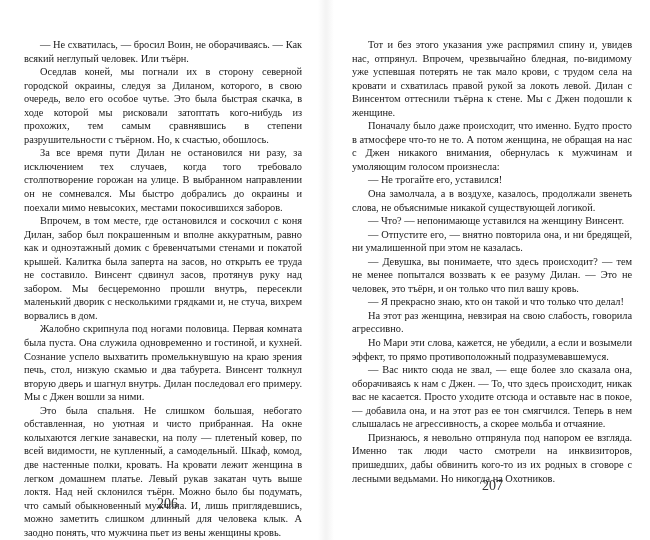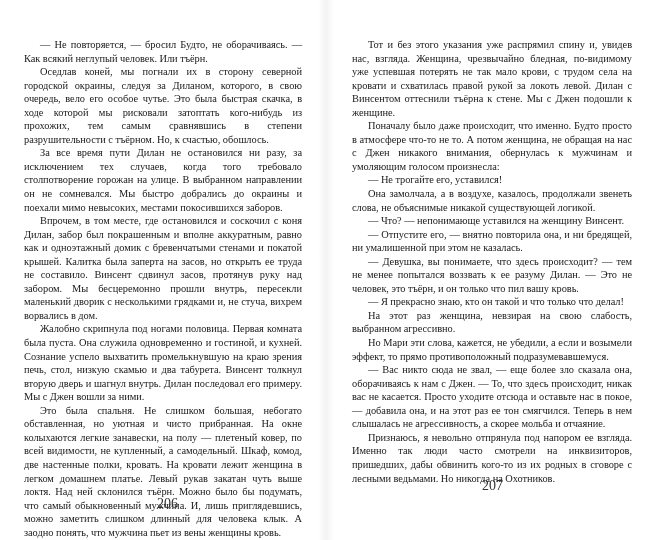--- a/index.html
+++ b/index.html
@@ -15,37 +15,37 @@
     .pagenum { position: absolute; font-size: 14px; color: #333; }
     .pn-left { left: 157px; top: 496px; }
     .pn-right { left: 482px; top: 478px; }
   </style>
 </head>
 <body>
 
 <div class="gutter"></div>
 
 <div class="page page-left">
-  <p>— Не повторяется, — бросил Будто, не оборачиваясь. — Как всякий неглупый человек. Или тъёрн.</p>
+  <p>— Не схватилась, — бросил Воин, не оборачиваясь. — Как всякий неглупый человек. Или тъёрн.</p>
   <p>Оседлав коней, мы погнали их в сторону северной городской окраины, следуя за Диланом, которого, в свою очередь, вело его особое чутье. Это была быстрая скачка, в ходе которой мы рисковали затоптать кого-нибудь из прохожих, тем самым сравнявшись в степени разрушительности с тъёрном. Но, к счастью, обошлось.</p>
   <p>За все время пути Дилан не остановился ни разу, за исключением тех случаев, когда того требовало столпотворение горожан на улице. В выбранном направлении он не сомневался. Мы быстро добрались до окраины и поехали мимо невысоких, местами покосившихся заборов.</p>
   <p>Впрочем, в том месте, где остановился и соскочил с коня Дилан, забор был покрашенным и вполне аккуратным, равно как и одноэтажный домик с бревенчатыми стенами и покатой крышей. Калитка была заперта на засов, но открыть ее труда не составило. Винсент сдвинул засов, протянув руку над забором. Мы бесцеремонно прошли внутрь, пересекли маленький дворик с несколькими грядками и, не стуча, вихрем ворвались в дом.</p>
   <p>Жалобно скрипнула под ногами половица. Первая комната была пуста. Она служила одновременно и гостиной, и кухней. Сознание успело выхватить промелькнувшую на краю зрения печь, стол, низкую скамью и два табурета. Винсент толкнул вторую дверь и шагнул внутрь. Дилан последовал его примеру. Мы с Джен вошли за ними.</p>
   <p>Это была спальня. Не слишком большая, небогато обставленная, но уютная и чисто прибранная. На окне колыхаются легкие занавески, на полу — плетеный ковер, по всей видимости, не купленный, а самодельный. Шкаф, комод, две настенные полки, кровать. На кровати лежит женщина в легком домашнем платье. Левый рукав закатан чуть выше локтя. Над ней склонился тъёрн. Можно было бы подумать, что самый обыкновенный мужчина. И, лишь приглядевшись, можно заметить слишком длинный для человека клык. А заодно понять, что мужчина пьет из вены женщины кровь.</p>
   <p>Винсент с Диланом устремились вперед. Женщина пошевелилась, затем подняла голову. Стало быть, еще жива. Мы все-таки успели.</p>
 </div>
 <div class="pagenum pn-left">206</div>
 
 <div class="page page-right">
-  <p>Тот и без этого указания уже распрямил спину и, увидев нас, взгляда. Женщина, чрезвычайно бледная, по-видимому уже успевшая потерять не так мало крови, с трудом села на кровати и схватилась правой рукой за локоть левой. Дилан с Винсентом оттеснили тъёрна к стене. Мы с Джен подошли к женщине.</p>
+  <p>Тот и без этого указания уже распрямил спину и, увидев нас, отпрянул. Впрочем, чрезвычайно бледная, по-видимому уже успевшая потерять не так мало крови, с трудом села на кровати и схватилась правой рукой за локоть левой. Дилан с Винсентом оттеснили тъёрна к стене. Мы с Джен подошли к женщине.</p>
   <p>Поначалу было даже происходит, что именно. Будто просто в атмосфере что-то не то. А потом женщина, не обращая на нас с Джен никакого внимания, обернулась к мужчинам и умоляющим голосом произнесла:</p>
   <p>— Не трогайте его, уставился!</p>
   <p>Она замолчала, а в воздухе, казалось, продолжали звенеть слова, не объяснимые никакой существующей логикой.</p>
   <p>— Что? — непонимающе уставился на женщину Винсент.</p>
   <p>— Отпустите его, — внятно повторила она, и ни бредящей, ни умалишенной при этом не казалась.</p>
   <p>— Девушка, вы понимаете, что здесь происходит? — тем не менее попытался воззвать к ее разуму Дилан. — Это не человек, это тъёрн, и он только что пил вашу кровь.</p>
   <p>— Я прекрасно знаю, кто он такой и что только что делал!</p>
-  <p>На этот раз женщина, невзирая на свою слабость, выбранном агрессивно.</p>
+  <p>На этот раз женщина, невзирая на свою слабость, говорила агрессивно.</p>
   <p>Но Мари эти слова, кажется, не убедили, а если и возымели эффект, то прямо противоположный подразумевавшемуся.</p>
   <p>— Вас никто сюда не звал, — еще более зло сказала она, оборачиваясь к нам с Джен. — То, что здесь происходит, никак вас не касается. Просто уходите отсюда и оставьте нас в покое, — добавила она, и на этот раз ее тон смягчился. Теперь в нем слышалась не агрессивность, а скорее мольба и отчаяние.</p>
   <p>Признаюсь, я невольно отпрянула под напором ее взгляда. Именно так люди часто смотрели на инквизиторов, пришедших, дабы обвинить кого-то из их родных в сговоре с лесными ведьмами. Но никогда на Охотников.</p>
 </div>
 <div class="pagenum pn-right">207</div>
 
 </body></html>

